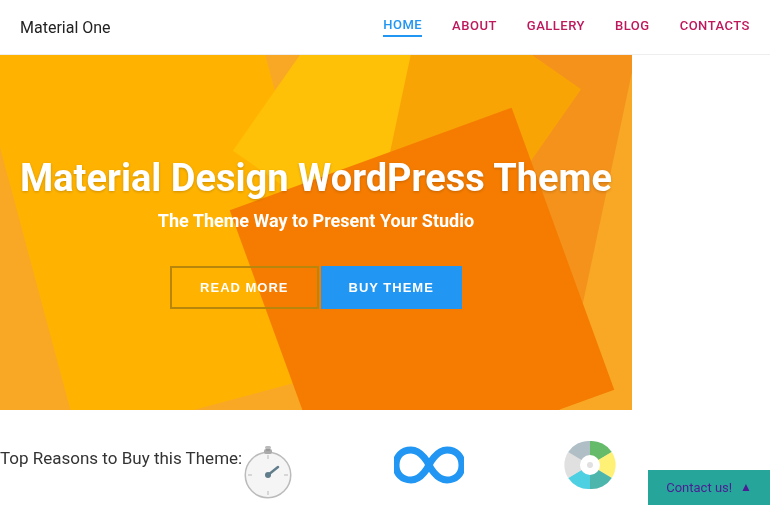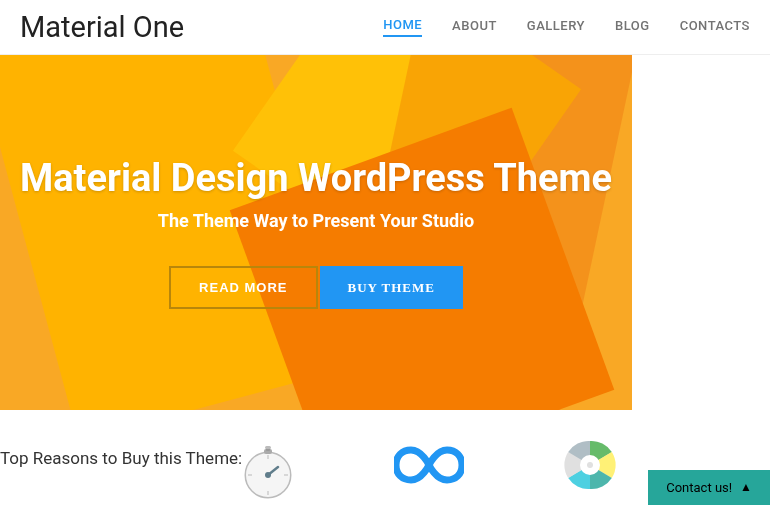--- a/index.html
+++ b/index.html
@@ -9,33 +9,33 @@
     .header {
       display: flex;
       align-items: center;
       justify-content: space-between;
       padding: 0 20px;
       height: 55px;
       background: #fff;
       border-bottom: 1px solid #eee;
     }
     .logo {
-      font-size: 29px;
+      font-size: 16px;
       font-weight: 400;
       color: #222;
     }
     .nav {
       display: flex;
       align-items: center;
       gap: 30px;
     }
     .nav-item {
       font-size: 13px;
       font-weight: 500;
-      color: #737373;
+      color: #be185d;
       text-transform: uppercase;
       cursor: pointer;
       padding-bottom: 3px;
       letter-spacing: 0.5px;
     }
     .nav-item.active {
       color: #2196F3;
       border-bottom: 2px solid #2196F3;
     }
 
@@ -130,21 +130,20 @@
     .btn-buy-theme {
       padding: 12px 28px;
       border: none;
       background: #2196F3;
       color: #fff;
       font-size: 13px;
       font-weight: 600;
       letter-spacing: 1px;
       cursor: pointer;
       text-transform: uppercase;
-      font-family: Liberation Serif, serif;
     }
 
     
     .bottom-section {
       background: #fff;
       height: 95px;
       display: flex;
       flex-direction: row;
       align-items: center;
       padding-top: 18px;
@@ -168,21 +167,21 @@
       height: 52px;
       position: relative;
     }
 
     
     .contact-btn {
       position: fixed;
       bottom: 0;
       right: 0;
       background: #26A69A;
-      color: #000000;
+      color: #4c1d95;
       padding: 10px 18px;
       font-size: 13px;
       display: flex;
       gap: 8px;
       cursor: pointer;
     }
     .contact-chevron {
       font-size: 12px;
     }
   </style>

